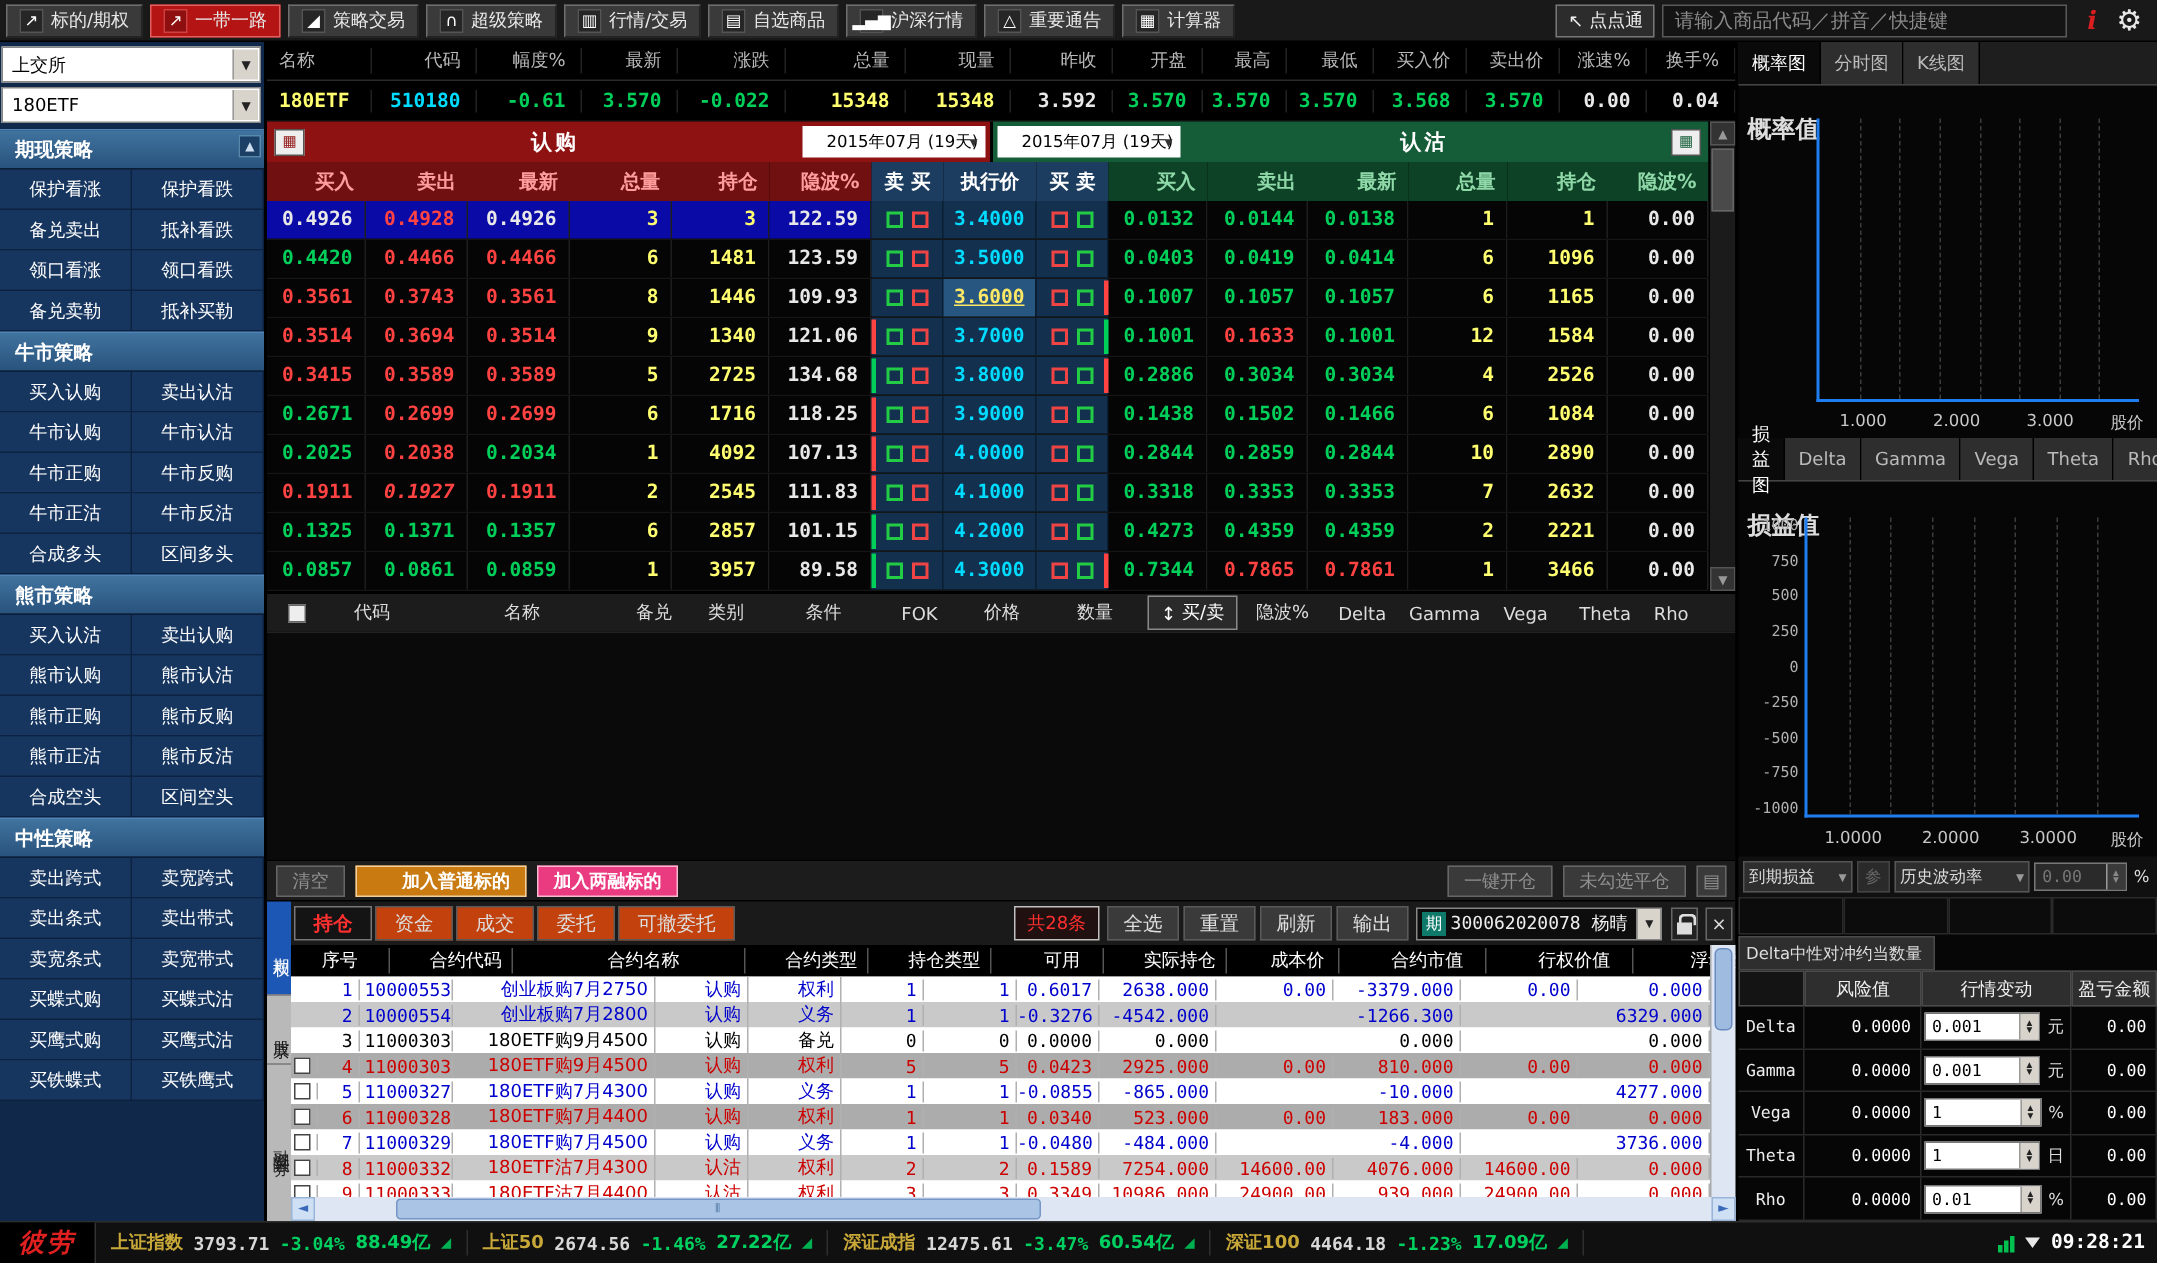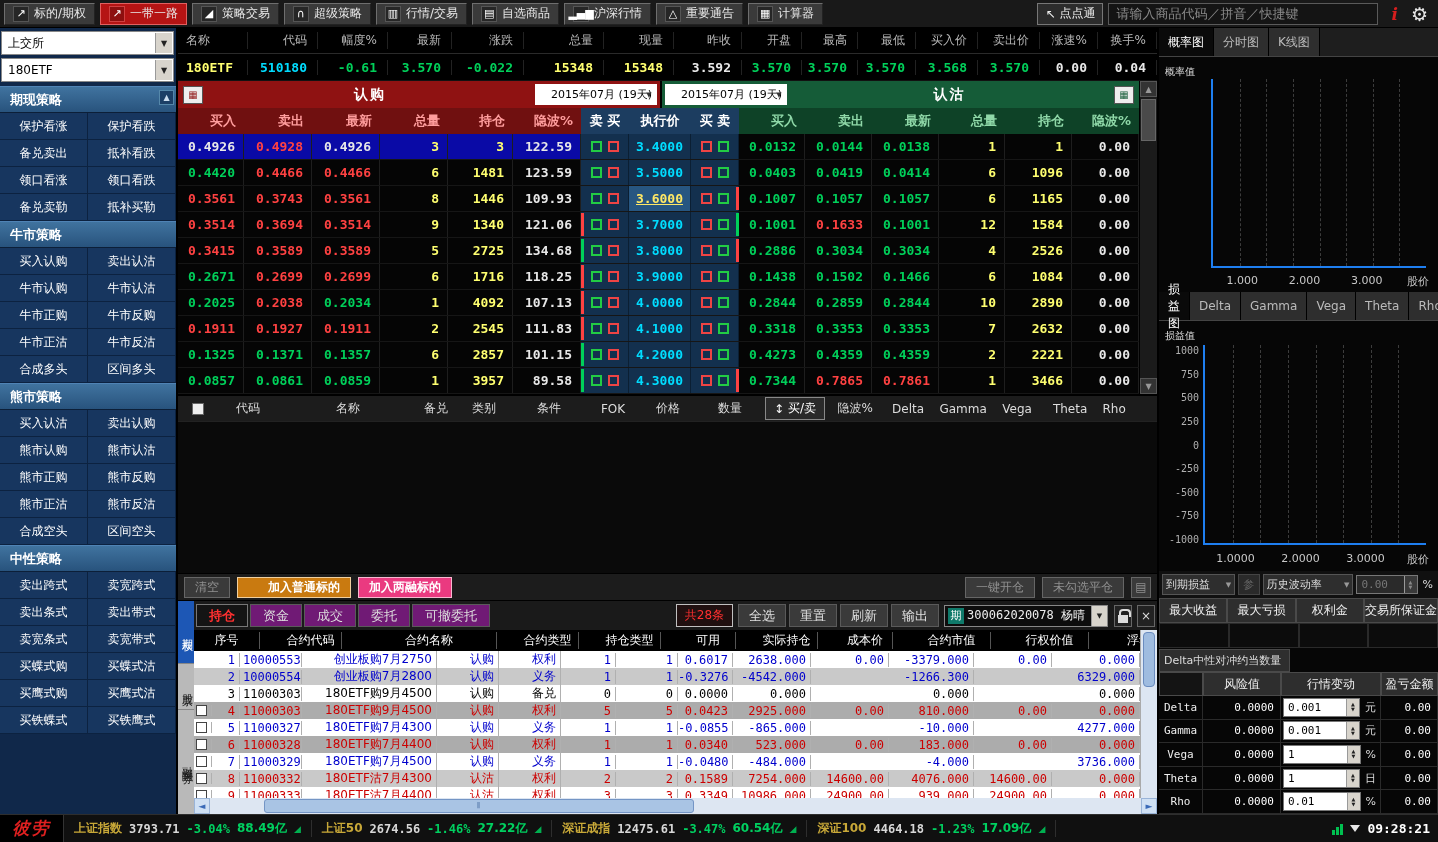--- a/index.html
+++ b/index.html
@@ -89,21 +89,21 @@
   .act-btn.small { width:20px; padding:0; justify-content:center; }
 
   
   .bp { height:214px; display:flex; background:#000; border-top:1px solid #000; }
   .vtabs { width:16px; display:flex; flex-direction:column; }
   .vtab { writing-mode:vertical-lr; text-orientation:upright; display:flex; align-items:center; justify-content:center; font-size:11px; letter-spacing:2px; }
   .vtab.on { background:#1d57b5; color:#fff; height:62px; }
   .vtab.off { background:#b9b9b9; color:#1a1a1a; border-top:1px solid #888; }
   .bp-main { flex:1; display:flex; flex-direction:column; min-width:0; }
   .bp-tabs { height:29px; background:#1a1a1a; display:flex; align-items:center; gap:2px; padding:0 2px; }
-  .bp-tab { height:23px; padding:0 12px; display:flex; align-items:center; font-size:13px; background:#701a75; border:1px solid #5a5a5a; color:#ddd; }
+  .bp-tab { height:23px; padding:0 12px; display:flex; align-items:center; font-size:13px; background:#c2410c; border:1px solid #5a5a5a; color:#ddd; }
   .bp-tab.on { background:#141414; color:#ff3030; font-weight:bold; border-color:#777; }
   .bp-count { height:23px; padding:0 8px; display:flex; align-items:center; color:#ff3030; font-size:12px; background:#201010; border:1px solid #c0c0c0; margin-right:3px; }
   .bp-abtn { height:23px; padding:0 10px; display:flex; align-items:center; font-size:13px; background:#3a3a3a; border:1px solid #5a5a5a; color:#e0e0e0; margin-right:3px; }
   .acct { height:22px; display:flex; align-items:center; background:#0d0d0d; border:1px solid #888; margin-right:4px; }
   .acct .badge { width:16px; height:16px; background:#0f7a6a; color:#fff; font-size:11px; display:flex; align-items:center; justify-content:center; margin:0 3px; }
   .acct .num { color:#eee; font-size:12px; padding-right:6px; font-family:"DejaVu Sans Mono",monospace; }
   .acct .arrow { width:16px; align-self:stretch; background:#d8d4cc; border-left:1px solid #999; display:flex; align-items:center; justify-content:center; font-size:7px; color:#222; }
   .lock { width:18px; height:22px; border:1px solid #666; background:#222; position:relative; margin-right:3px; }
   .lock::before { content:""; position:absolute; left:4px; top:3px; width:8px; height:6px; border:2px solid #ddd; border-bottom:none; border-radius:4px 4px 0 0; }
   .lock::after { content:""; position:absolute; left:3px; top:9px; width:10px; height:8px; background:#ddd; }
@@ -123,21 +123,21 @@
   .hscroll { height:16px; background:#dde6f2; display:flex; align-items:center; position:relative; }
   .hs-arrow { width:16px; height:16px; background:#cfe0f4; color:#3a6ab8; font-size:9px; display:flex; align-items:center; justify-content:center; border:1px solid #9ab4d8; }
   .hs-thumb { position:absolute; left:70px; width:430px; top:1px; bottom:1px; background:#a9c4e4; border:1px solid #7495c5; border-radius:3px; color:#5578aa; font-size:8px; display:flex; align-items:center; justify-content:center; letter-spacing:1px; }
 
   
   .rp { width:281px; background:#060606; display:flex; flex-direction:column; border-left:2px solid #000; }
   .rp-tabs { height:29px; background:#1e1e1e; display:flex; border-bottom:1px solid #444; }
   .rp-tab { padding:0 9px; display:flex; align-items:center; font-size:12px; color:#bbb; background:#2e2e2e; border-right:1px solid #000; }
   .rp-tab.on { background:#0a0a0a; color:#fff; }
   .chart { position:relative; }
-  .chart .ylab { position:absolute; left:6px; top:8px; color:#ddd; font-size:10px; }
+  .chart .ylab { position:absolute; left:6px; top:19px; color:#ddd; font-size:16px;font-weight:bold; }
   .plot { position:absolute; border-left:2px solid #1e7ef0; border-bottom:2px solid #1e7ef0; }
   .gline { position:absolute; top:0; bottom:0; width:0; border-left:1px dashed #3c3c3c; }
   .xlabels { position:absolute; display:flex; color:#c8c8c8; font-size:11px; }
   .xlabels span { flex:1; text-align:center; }
   .ylabels { position:absolute; display:flex; flex-direction:column; justify-content:space-between; color:#b0b0b0; font-size:10px; text-align:right; font-family:"DejaVu Sans Mono",monospace; }
   .rp-ctrl { height:27px; display:flex; align-items:center; gap:3px; padding:0 3px; background:#101010; }
   .rp-dd { height:21px; background:#2e2e2e; border:1px solid #555; color:#ddd; font-size:11px; display:flex; align-items:center; padding:0 3px; gap:6px; }
   .rp-dd .arr { font-size:7px; color:#999; }
   .rp-ref { width:22px; height:21px; background:#2a2a2a; border:1px solid #444; color:#666; font-size:11px; display:flex; align-items:center; justify-content:center; }
   .spin { height:19px; background:#fff; border:1px solid #777; display:flex; align-items:stretch; font-size:11px; color:#000; }
@@ -581,21 +581,21 @@
                 <div class="cr-cell" style="color: rgb(0, 208, 90);">0.2844</div>
                 <div class="cr-cell" style="color: rgb(0, 208, 90);">0.2859</div>
                 <div class="cr-cell" style="color: rgb(0, 208, 90);">0.2844</div>
                 <div class="cr-cell" style="color: rgb(255, 255, 112);">10</div>
                 <div class="cr-cell" style="color: rgb(255, 255, 112);">2890</div>
                 <div class="cr-cell" style="color: rgb(232, 232, 232);">0.00</div>
                 <span class="rbar" style="left: 403px; background: rgb(255, 66, 66);"></span>
               </div>
               <div class="chain-grid chain-row">
                 <div class="cr-cell" style="color: rgb(255, 66, 66);">0.1911</div>
-                <div class="cr-cell" style="color: rgb(255, 66, 66);">0.1927</div>
+                <div class="cr-cell" style="color: rgb(255, 66, 66); font-style: italic;">0.1927</div>
                 <div class="cr-cell" style="color: rgb(255, 66, 66);">0.1911</div>
                 <div class="cr-cell" style="color: rgb(255, 255, 112);">2</div>
                 <div class="cr-cell" style="color: rgb(255, 255, 112);">2545</div>
                 <div class="cr-cell" style="color: rgb(232, 232, 232);">111.83</div>
                 <div class="cr-mid">
                   <span class="cbx g"></span>
                   <span class="cbx r"></span>
                 </div>
                 <div class="cr-mid">
                   <span class="strike">4.1000</span>
@@ -1005,26 +1005,20 @@
           <span style="flex:1;">历史波动率</span>
           <span class="arr">▼</span>
         </div>
         <div class="spin dis" style="width:62px;">
           <span class="val">0.00</span>
           <span class="arrows">▲<br>▼</span>
         </div>
         <span class="unit">%</span>
       </div>
 
-      <div class="stats-h" id="stats-h">
-          <div>最大收益</div>
-          <div>最大亏损</div>
-          <div>权利金</div>
-          <div>交易所保证金</div>
-        </div>
       <div class="stats-v">
           <div></div>
           <div></div>
           <div></div>
           <div></div>
         </div>
 
       <div class="dn-label">
         <span>Delta中性对冲约当数量</span>
       </div>

